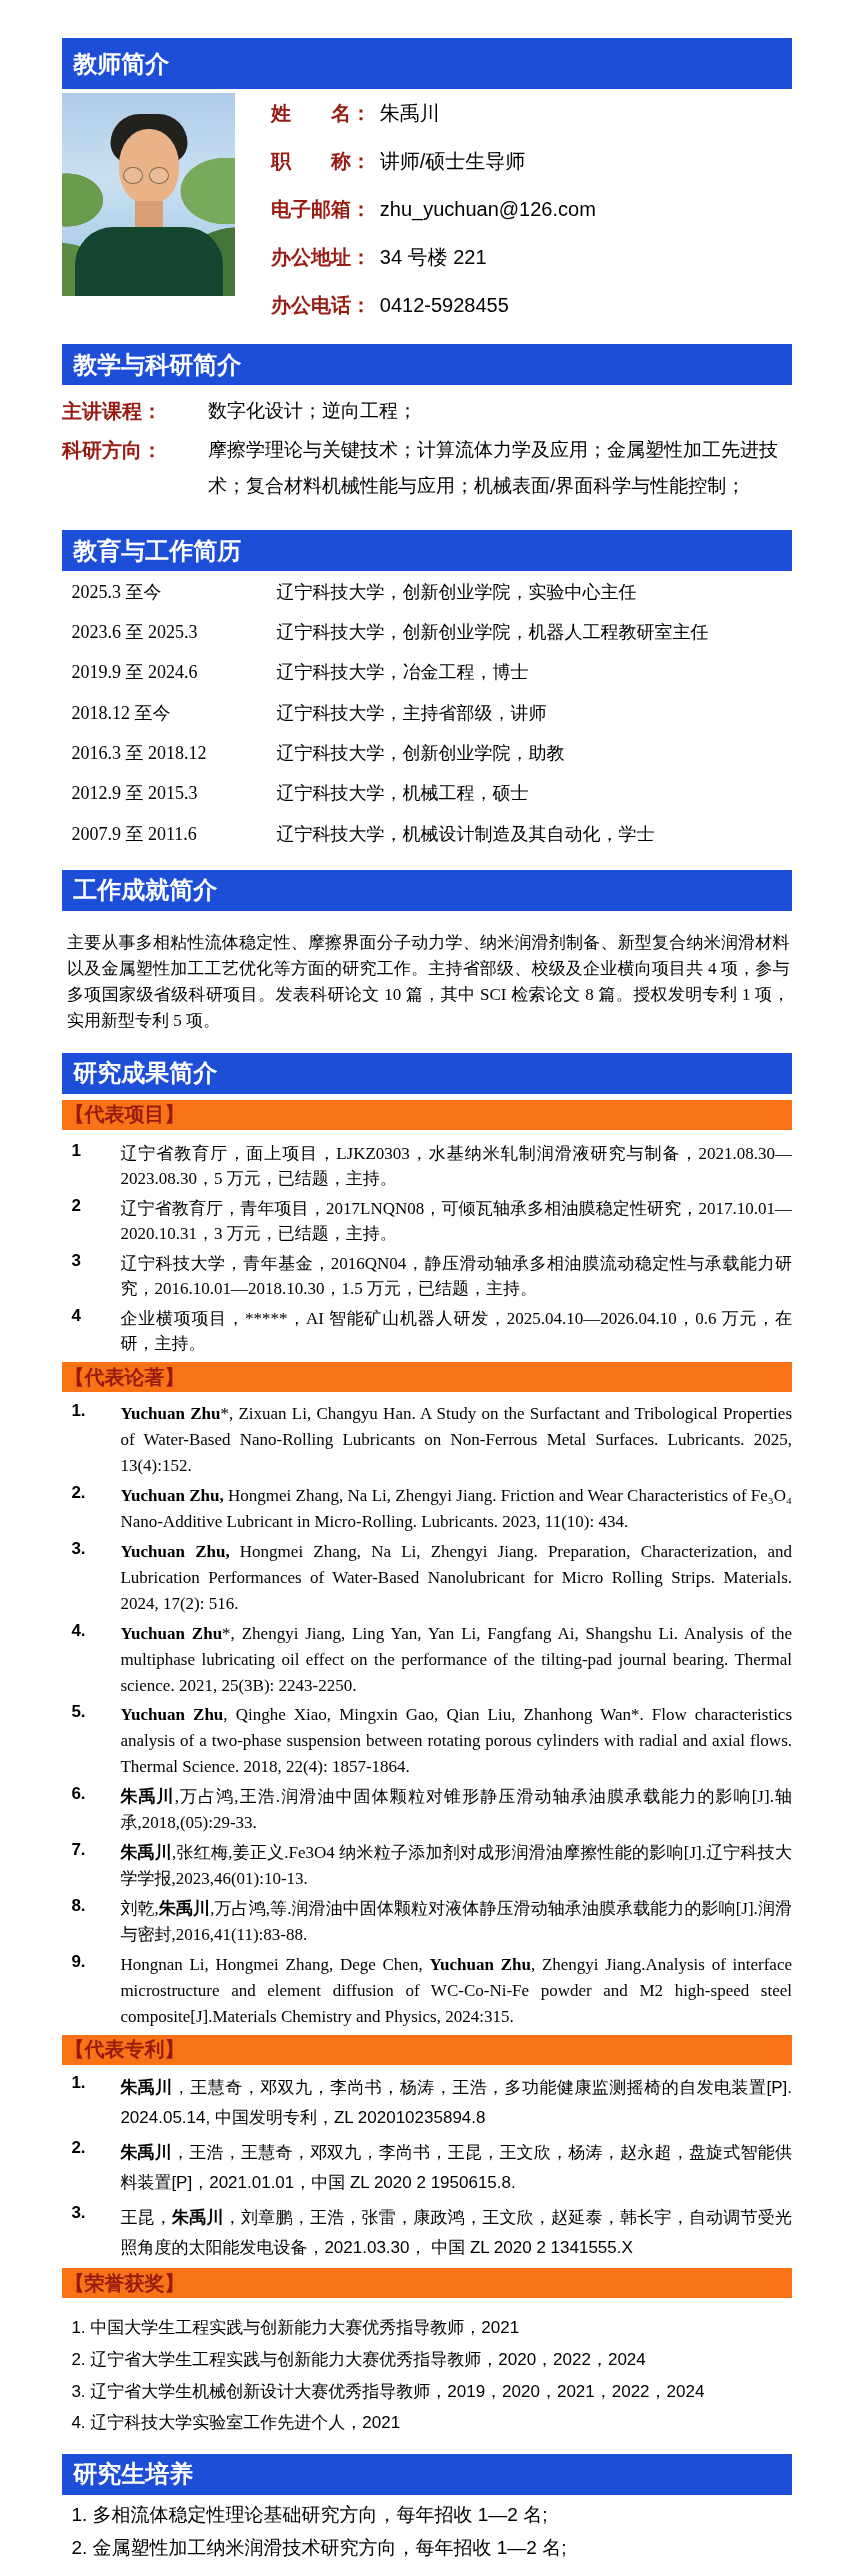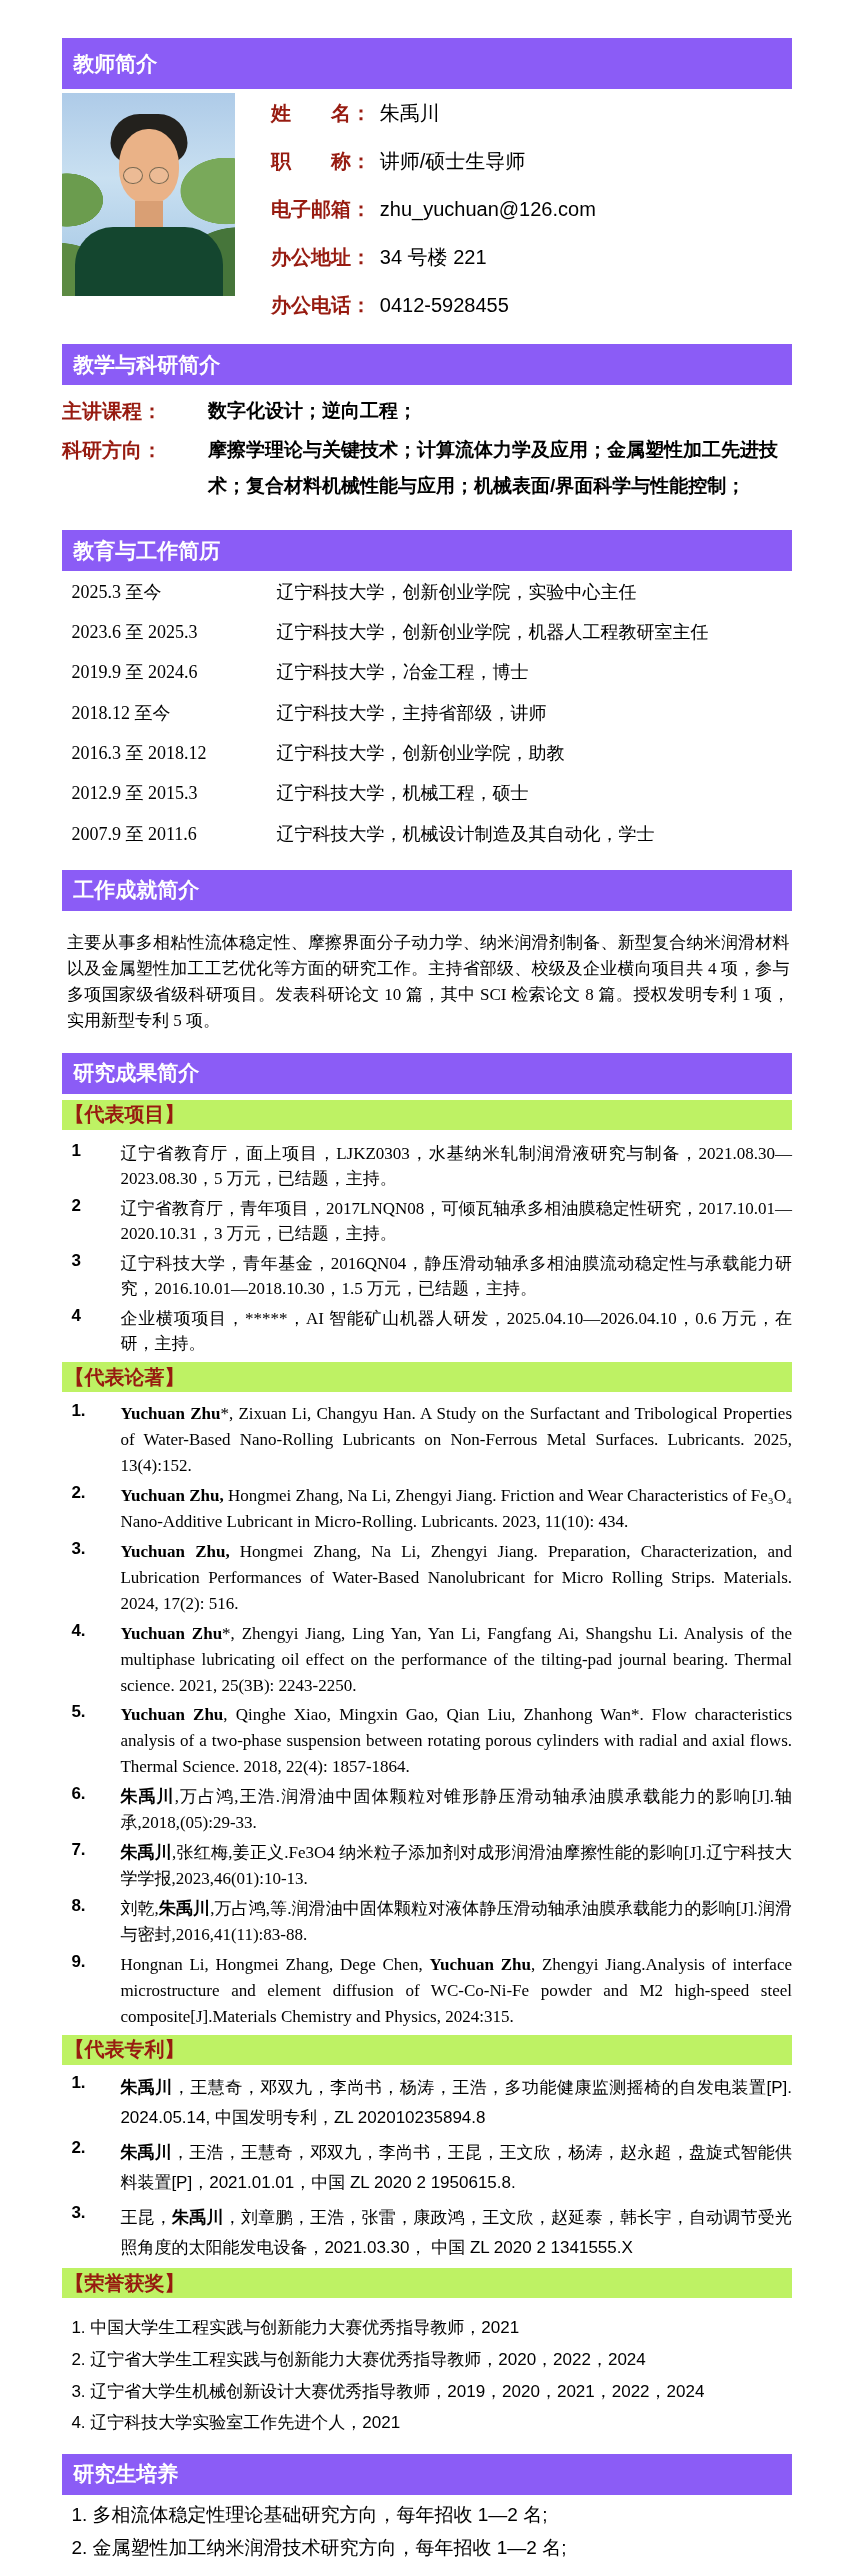--- a/index.html
+++ b/index.html
@@ -1,27 +1,27 @@
 <!DOCTYPE html>
 <html style="font-size:10px"><head>
 <meta charset="utf-8">
 <style>
   html,body{margin:0;padding:0;background:#ffffff;}
   body{width:854px;height:2576px;overflow:hidden;position:relative;
        font-family:"Liberation Sans","DejaVu Sans",sans-serif;color:#000;}
   .page{width:730px;margin-left:62px;padding-top:38px;}
 
   
-  .band{background:#8b5cf6;color:#fff;font-weight:bold;font-size:21px;
+  .band{background:#1d4ed8;color:#fff;font-weight:bold;font-size:24px;
         display:flex;align-items:center;padding-left:11.3px;box-sizing:border-box;}
   .band-lg{height:51px;}
   .band-md{height:41px;}
 
   
-  .subband{background:#bef264;height:30px;display:flex;align-items:center;
+  .subband{background:#f97316;height:30px;display:flex;align-items:center;
            padding-left:2.5px;box-sizing:border-box;}
   .subband .ttl{color:#971B10;font-weight:bold;font-size:20px;}
 
   
   .profile-row{display:flex;margin-top:3.8px;}
   .photo{position:relative;width:173px;height:203px;flex:none;overflow:hidden;
          background:linear-gradient(#aecbe8 0%,#c9e0f1 42%,#9fc3e3 100%);}
   .photo .leaves{position:absolute;left:-12%;right:-12%;top:32%;bottom:-6%;
     background:
       radial-gradient(60px 44px at 12% 28%,#6b9c4e 60%,transparent 61%),
@@ -44,21 +44,21 @@
 
   .fields{padding-left:36px;padding-top:7.5px;flex:1;}
   .f-row{display:flex;align-items:center;margin-bottom:21px;}
   .f-label{color:#971B10;font-weight:bold;font-size:20px;flex:none;min-width:100px;}
   .f-value{font-size:20px;margin-left:8.8px;}
 
   
   .teach{margin-top:12.6px;}
   .t-row{display:flex;margin-bottom:8.8px;}
   .t-label{color:#971B10;font-weight:bold;font-size:20px;flex:none;width:146px;}
-  .t-value{font-size:19px;line-height:36px;flex:1;margin-top:-5px;font-weight:bold;}
+  .t-value{font-size:19px;line-height:36px;flex:1;margin-top:-5px;}
 
   
   .career{margin-top:11.3px;padding-left:9.4px;}
   .c-row{display:flex;margin-bottom:21.3px;font-family:"Liberation Serif","DejaVu Serif",serif;
          font-size:18px;line-height:19px;}
   .c-date{flex:none;width:205px;}
   .c-desc{flex:1;}
 
   
   .para{margin-top:19px;padding:0 2.5px 0 5px;text-align:justify;

